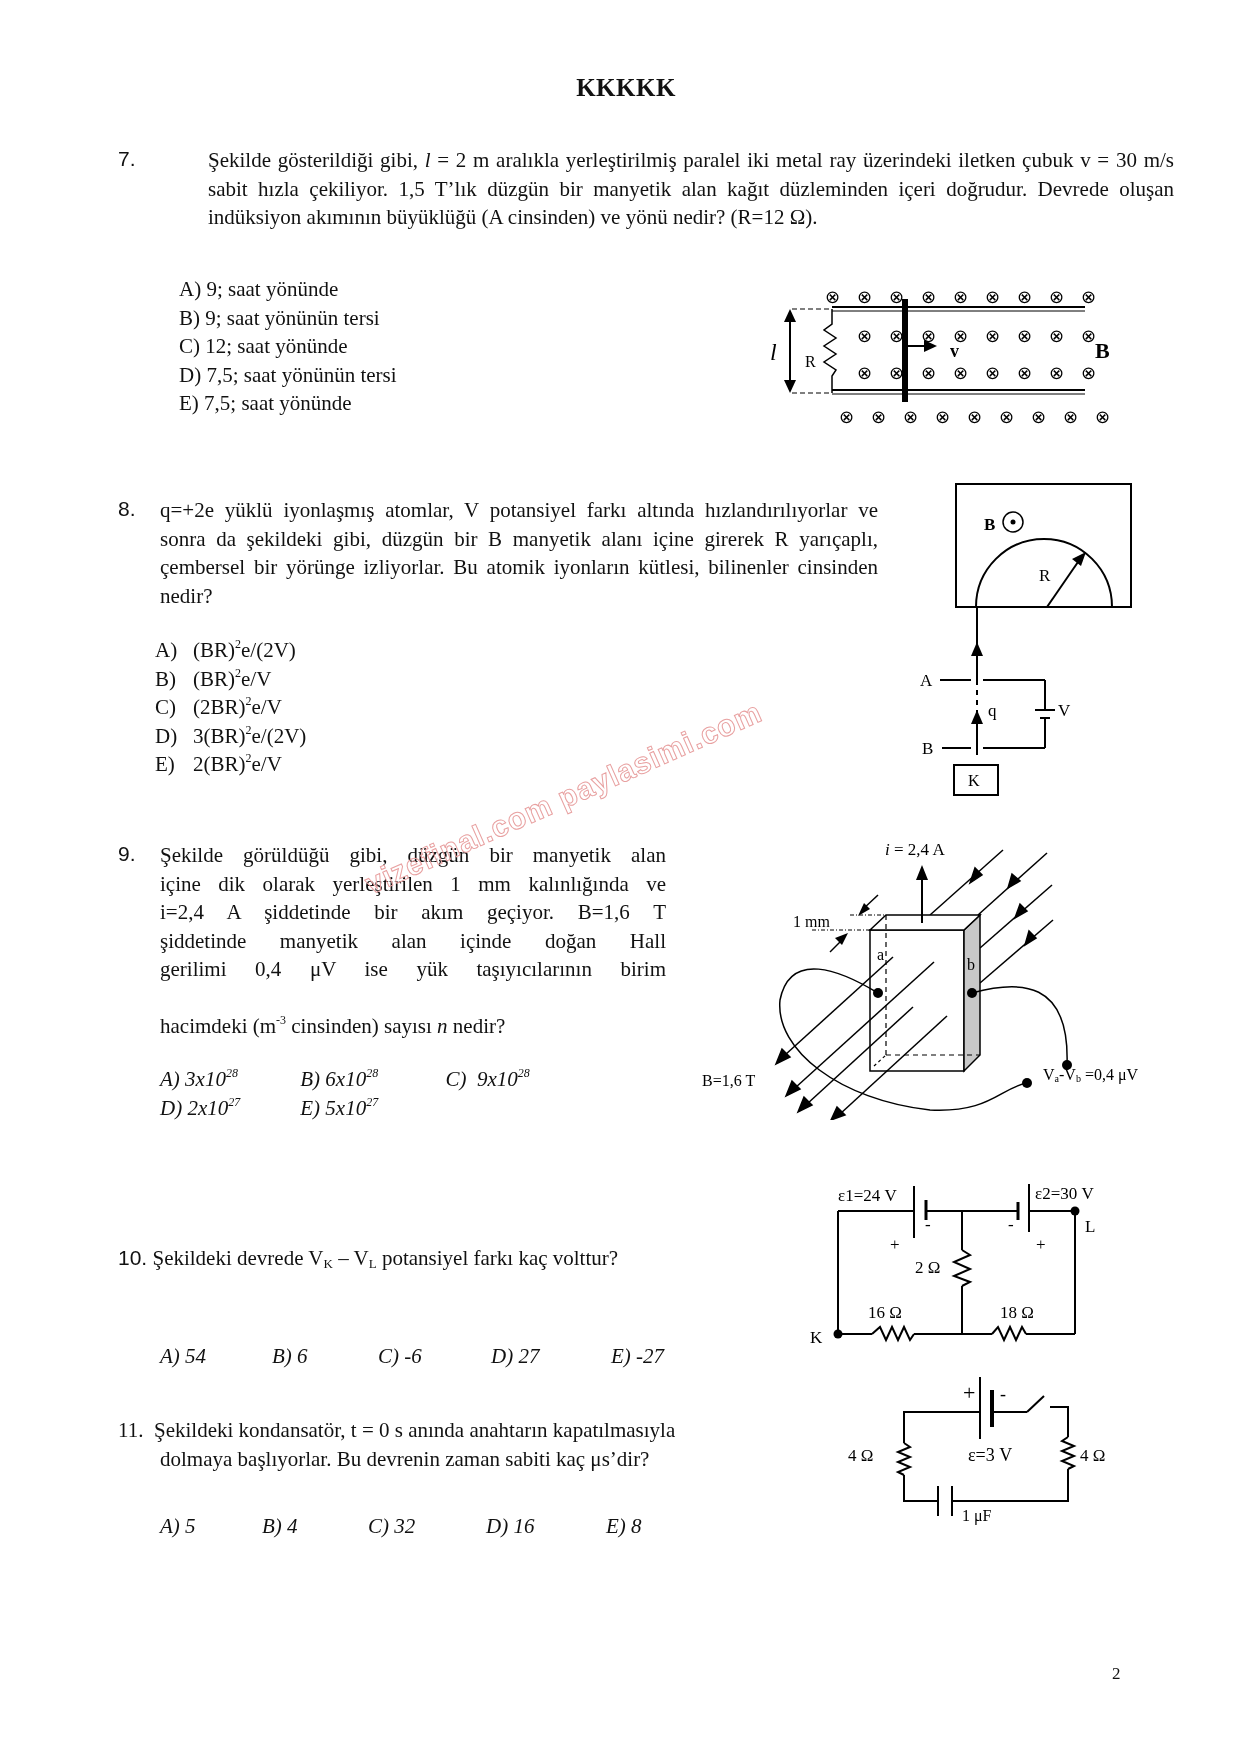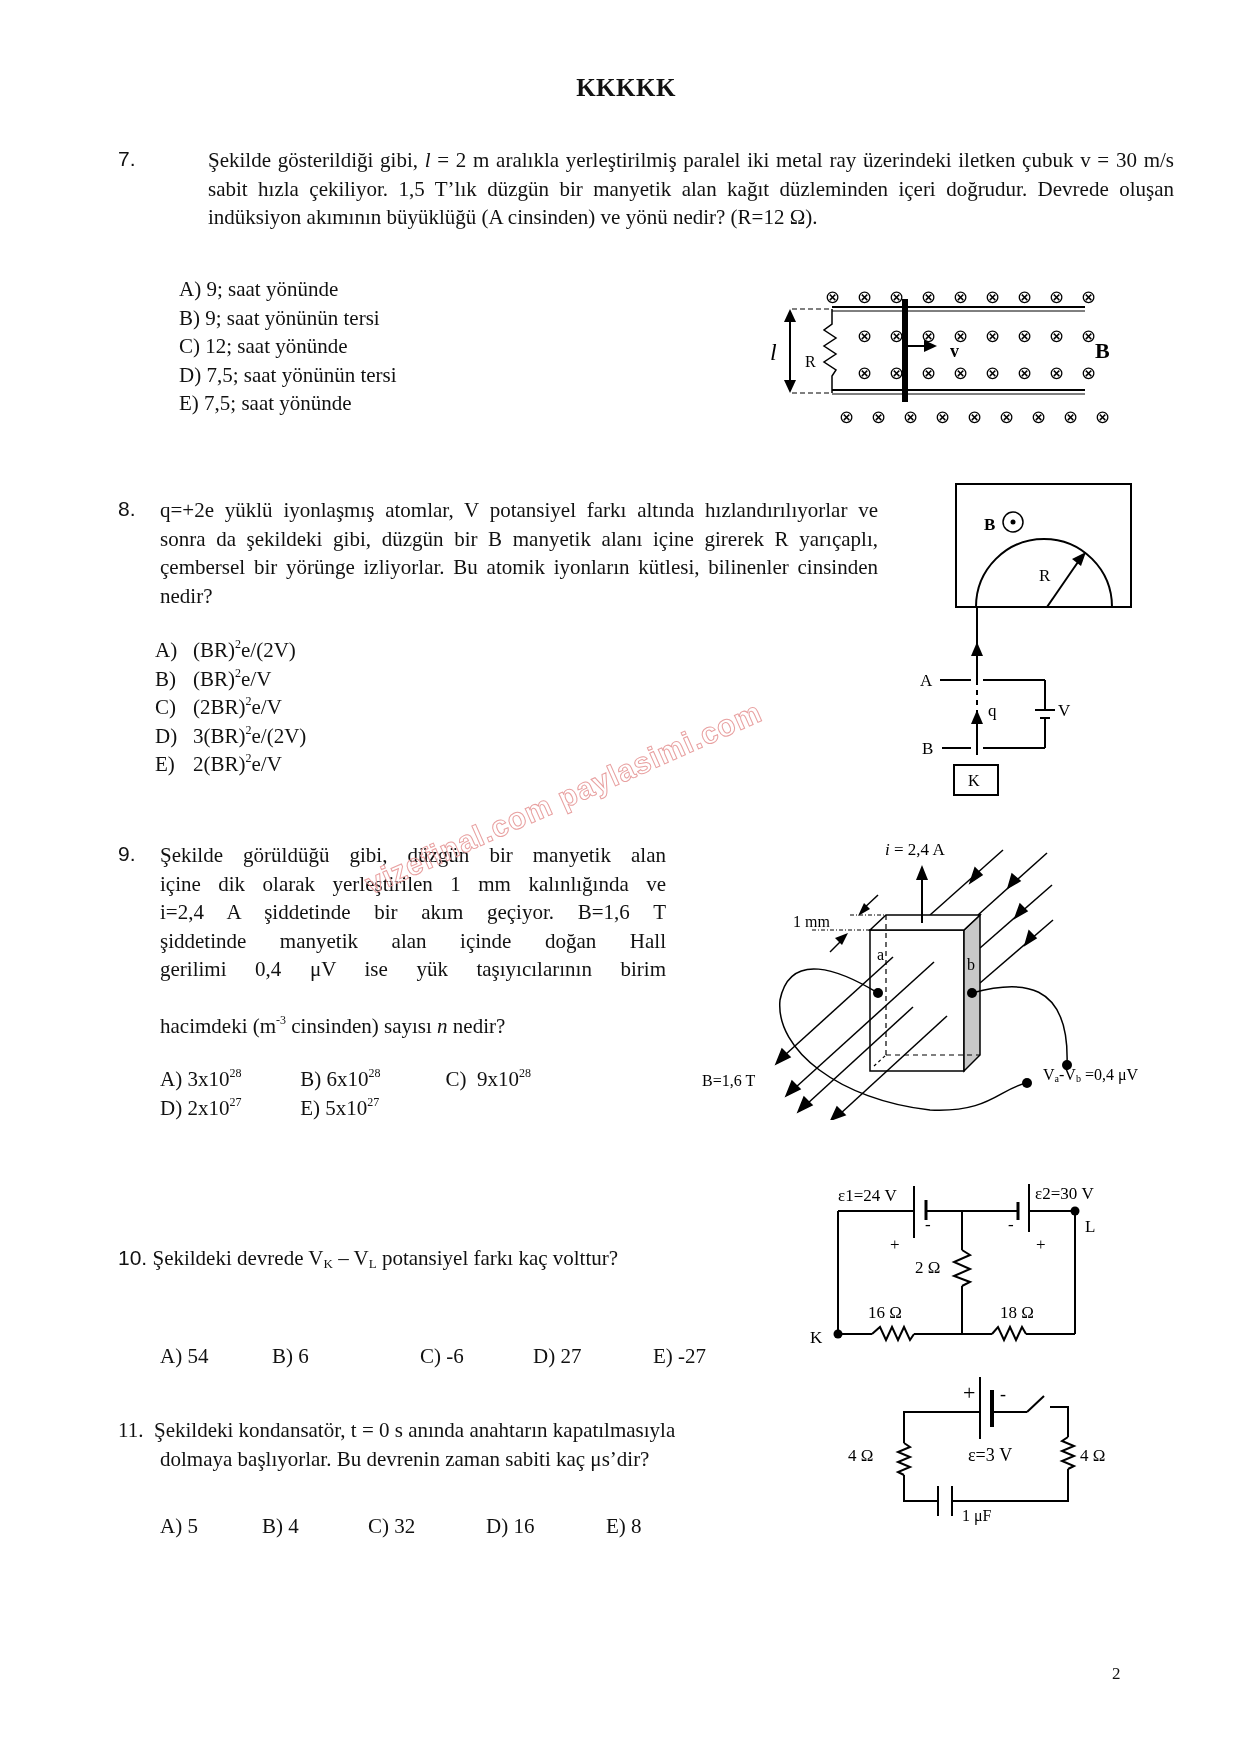--- a/index.html
+++ b/index.html
@@ -3,21 +3,21 @@
 <meta charset="utf-8">
 <style>
   html, body { margin: 0; padding: 0; background: #ffffff; }
   body { width: 1240px; height: 1754px; position: relative; overflow: hidden;
          font-family: "Liberation Serif", serif; color: #111; }
   .abs { position: absolute; }
   .title { left: 0; width: 1240px; top: 74px; text-align: center; font-weight: bold; font-size: 25px; letter-spacing: 0.5px; margin-left: 6px; }
   .qnum { font-family: "Liberation Sans", sans-serif; font-size: 21px; }
   .qtext { font-size: 21px; line-height: 28.5px; text-align: justify; }
   .opt { font-size: 21px; line-height: 28.5px; }
-  .opts-row span { display: inline-block; }
+  .opts-row span { display: inline-block; font-style: italic; }
   sup { font-size: 12px; vertical-align: 9px; line-height: 0; }
   sub { font-size: 13px; vertical-align: -3px; line-height: 0; }
   svg text { font-family: "Liberation Serif", serif; }
   .watermark { left: 360px; top: 870px; transform: rotate(-24deg); transform-origin: left top;
                font-family: "Liberation Sans", sans-serif; font-weight: bold; font-size: 30px;
                color: transparent; -webkit-text-stroke: 1px #e8a0a0; letter-spacing: 1px; white-space: nowrap; }
   .pagenum { left: 1112px; top: 1664px; font-size: 17px; }
 </style>
 </head>
 <body>
@@ -214,21 +214,21 @@
   <circle cx="337" cy="263" r="5" fill="#000"></circle>
   <circle cx="377" cy="245" r="5" fill="#000"></circle>
   <text x="12" y="266" font-size="16">B=1,6  T</text>
   <text x="353" y="260" font-size="16"><tspan>V</tspan><tspan font-size="10" dy="2">a</tspan><tspan dy="-2">-V</tspan><tspan font-size="10" dy="2">b</tspan><tspan dy="-2"> =0,4 μV</tspan></text>
 </svg>
 
 <div class="abs watermark">vizefinal.com paylasimi.com</div>
 
 <div class="abs qtext" style="left:118px; top:1244px;"><span class="qnum">10.</span> <span>Şekildeki devrede V</span><sub>K</sub><span> – V</span><sub>L</sub><span> potansiyel farkı kaç volttur?</span></div>
 <div class="abs opt opts-row" style="left:160px; top:1298px;">
-  <span style="width:112px;">A) 54</span><span style="width:106px;margin-top:44px;">B) 6</span><span style="width:113px;margin-left:42px;">C) -6</span><span style="width:120px;">D) 27</span><span>E) -27</span>
+  <span style="width:112px;">A) 54</span><span style="width:106px;margin-top:44px;">B) 6</span><span style="width:113px;">C) -6</span><span style="width:120px;">D) 27</span><span>E) -27</span>
 </div>
 
 <svg class="abs" style="left:800px; top:1170px;" width="330" height="180">
   <g stroke="#000" stroke-width="2" fill="none">
     <polyline points="38,41 38,164 72,164"></polyline>
     <polyline points="38,41 114,41"></polyline>
     <line x1="114" y1="16" x2="114" y2="68"></line>
     <line x1="126" y1="30" x2="126" y2="50" stroke-width="3"></line>
     <line x1="126" y1="41" x2="218" y2="41"></line>
     <line x1="218" y1="32" x2="218" y2="50" stroke-width="3"></line>

